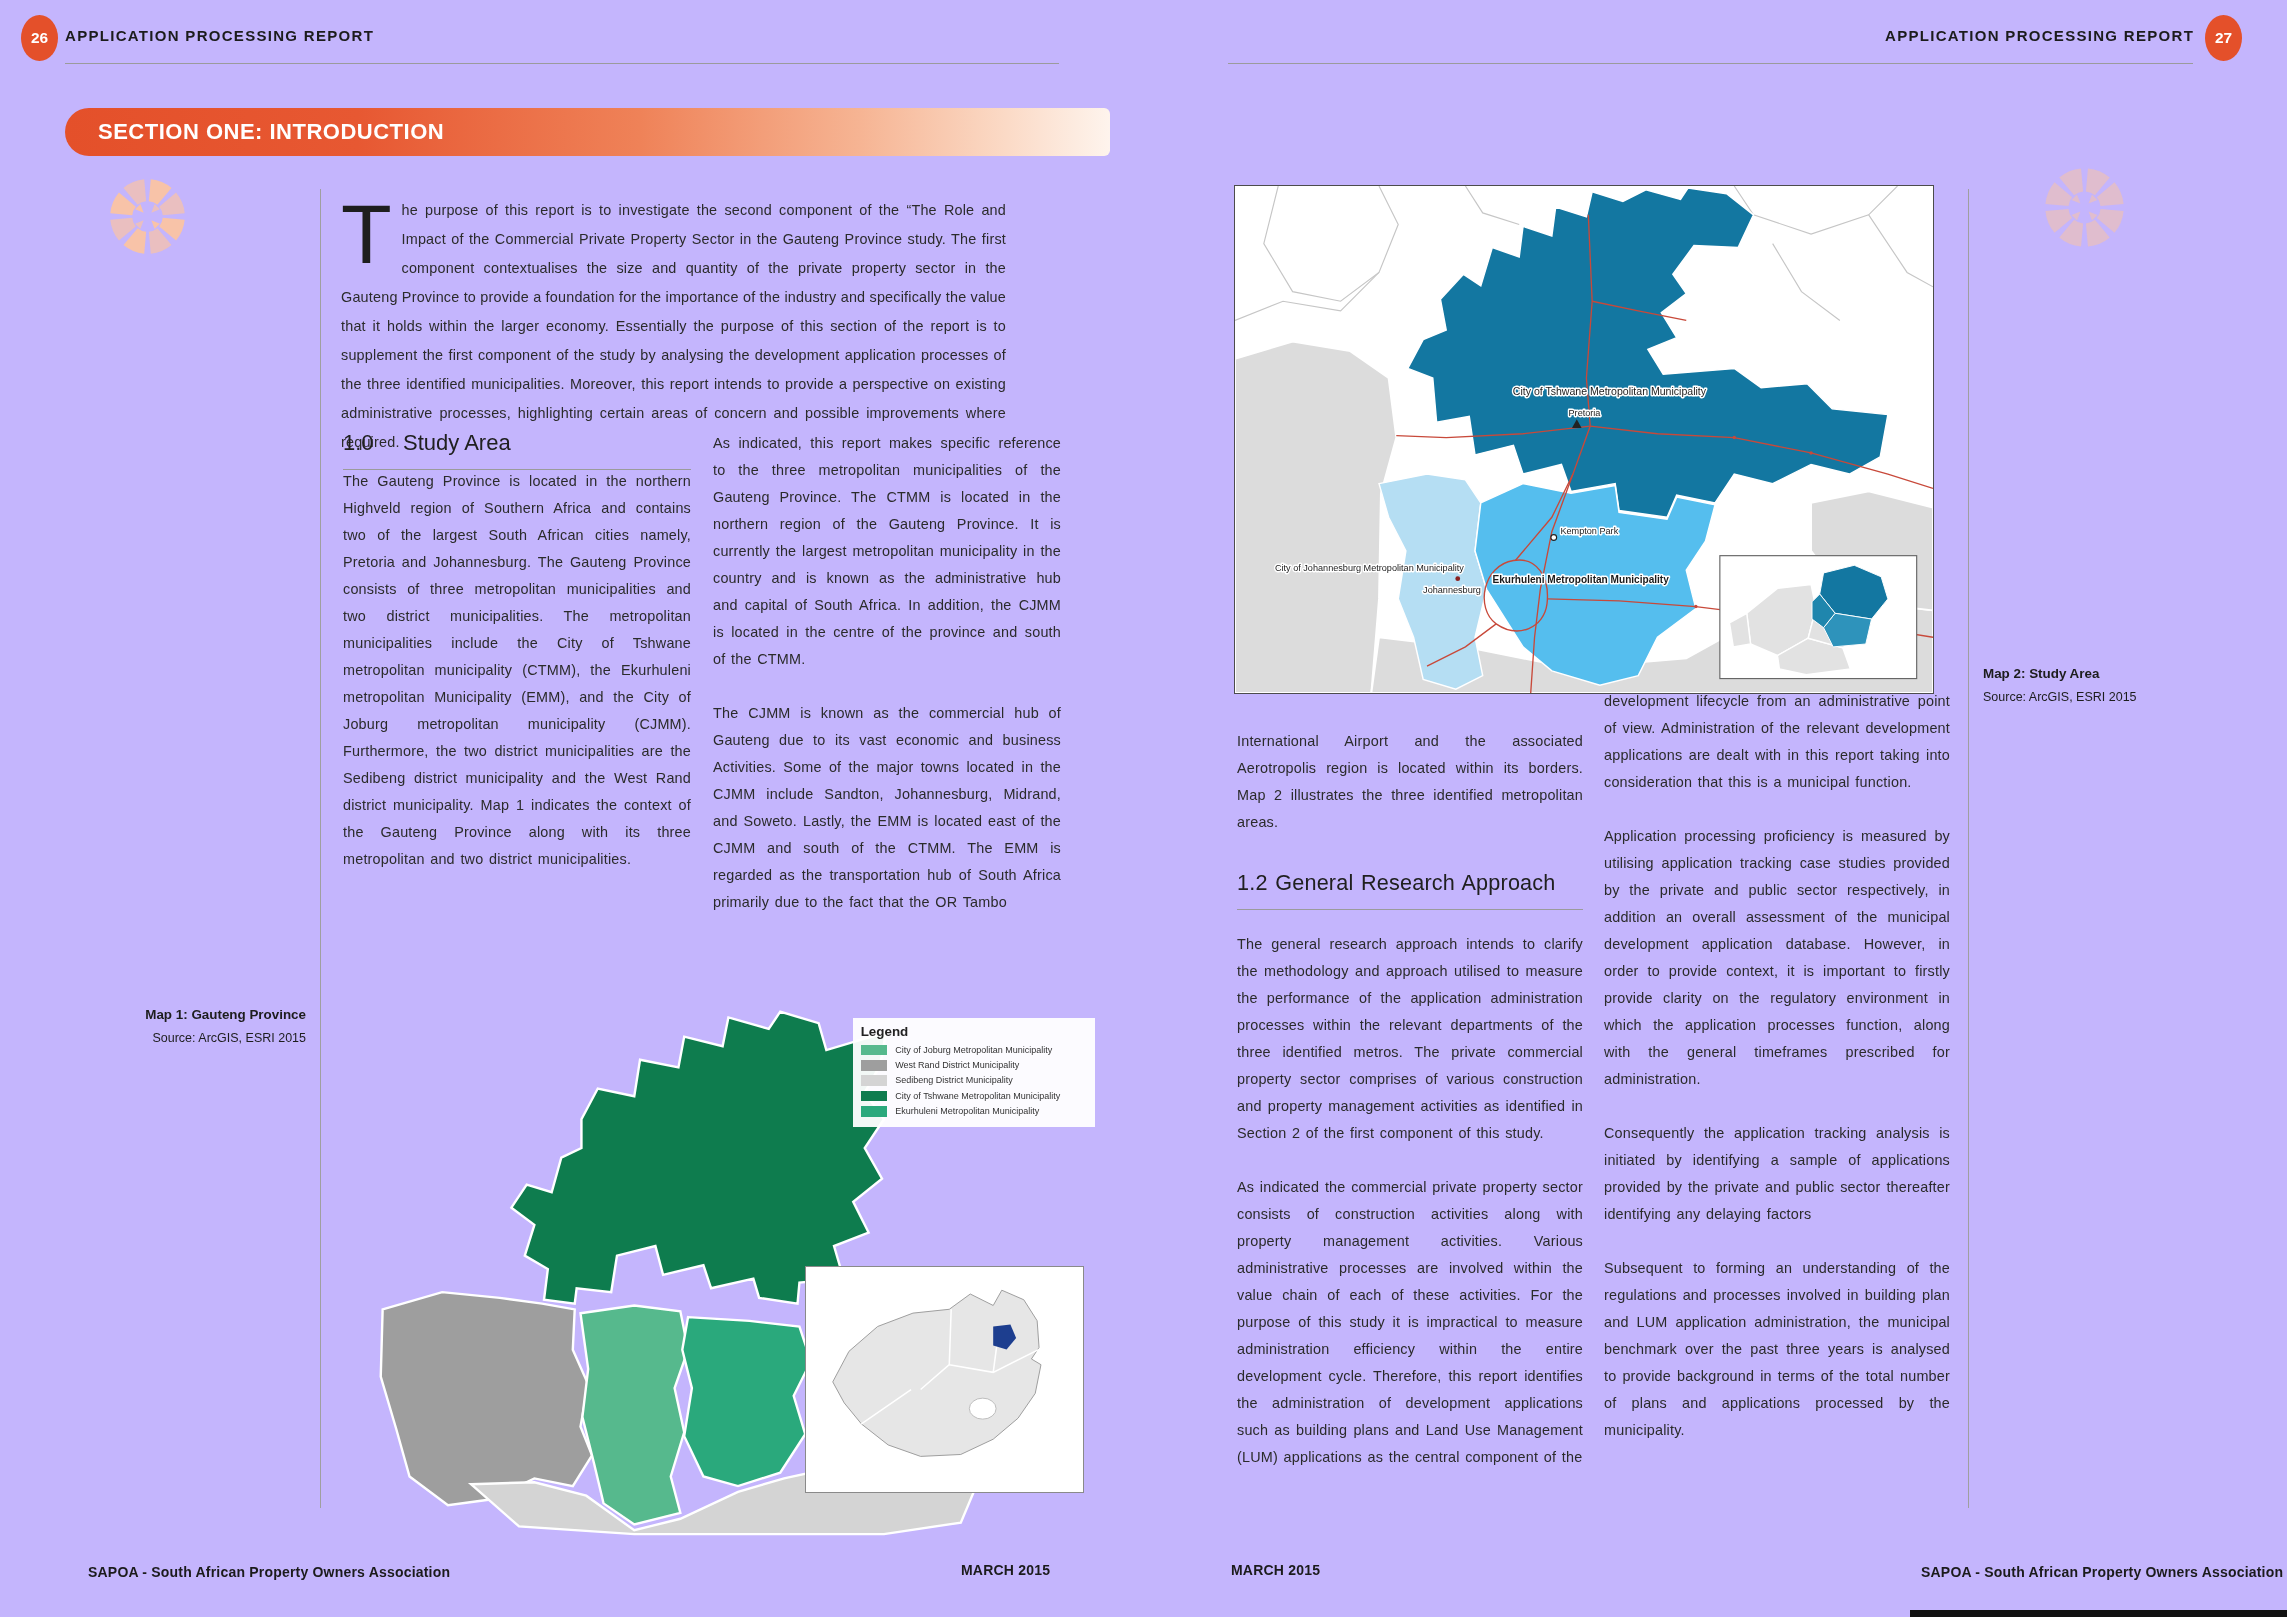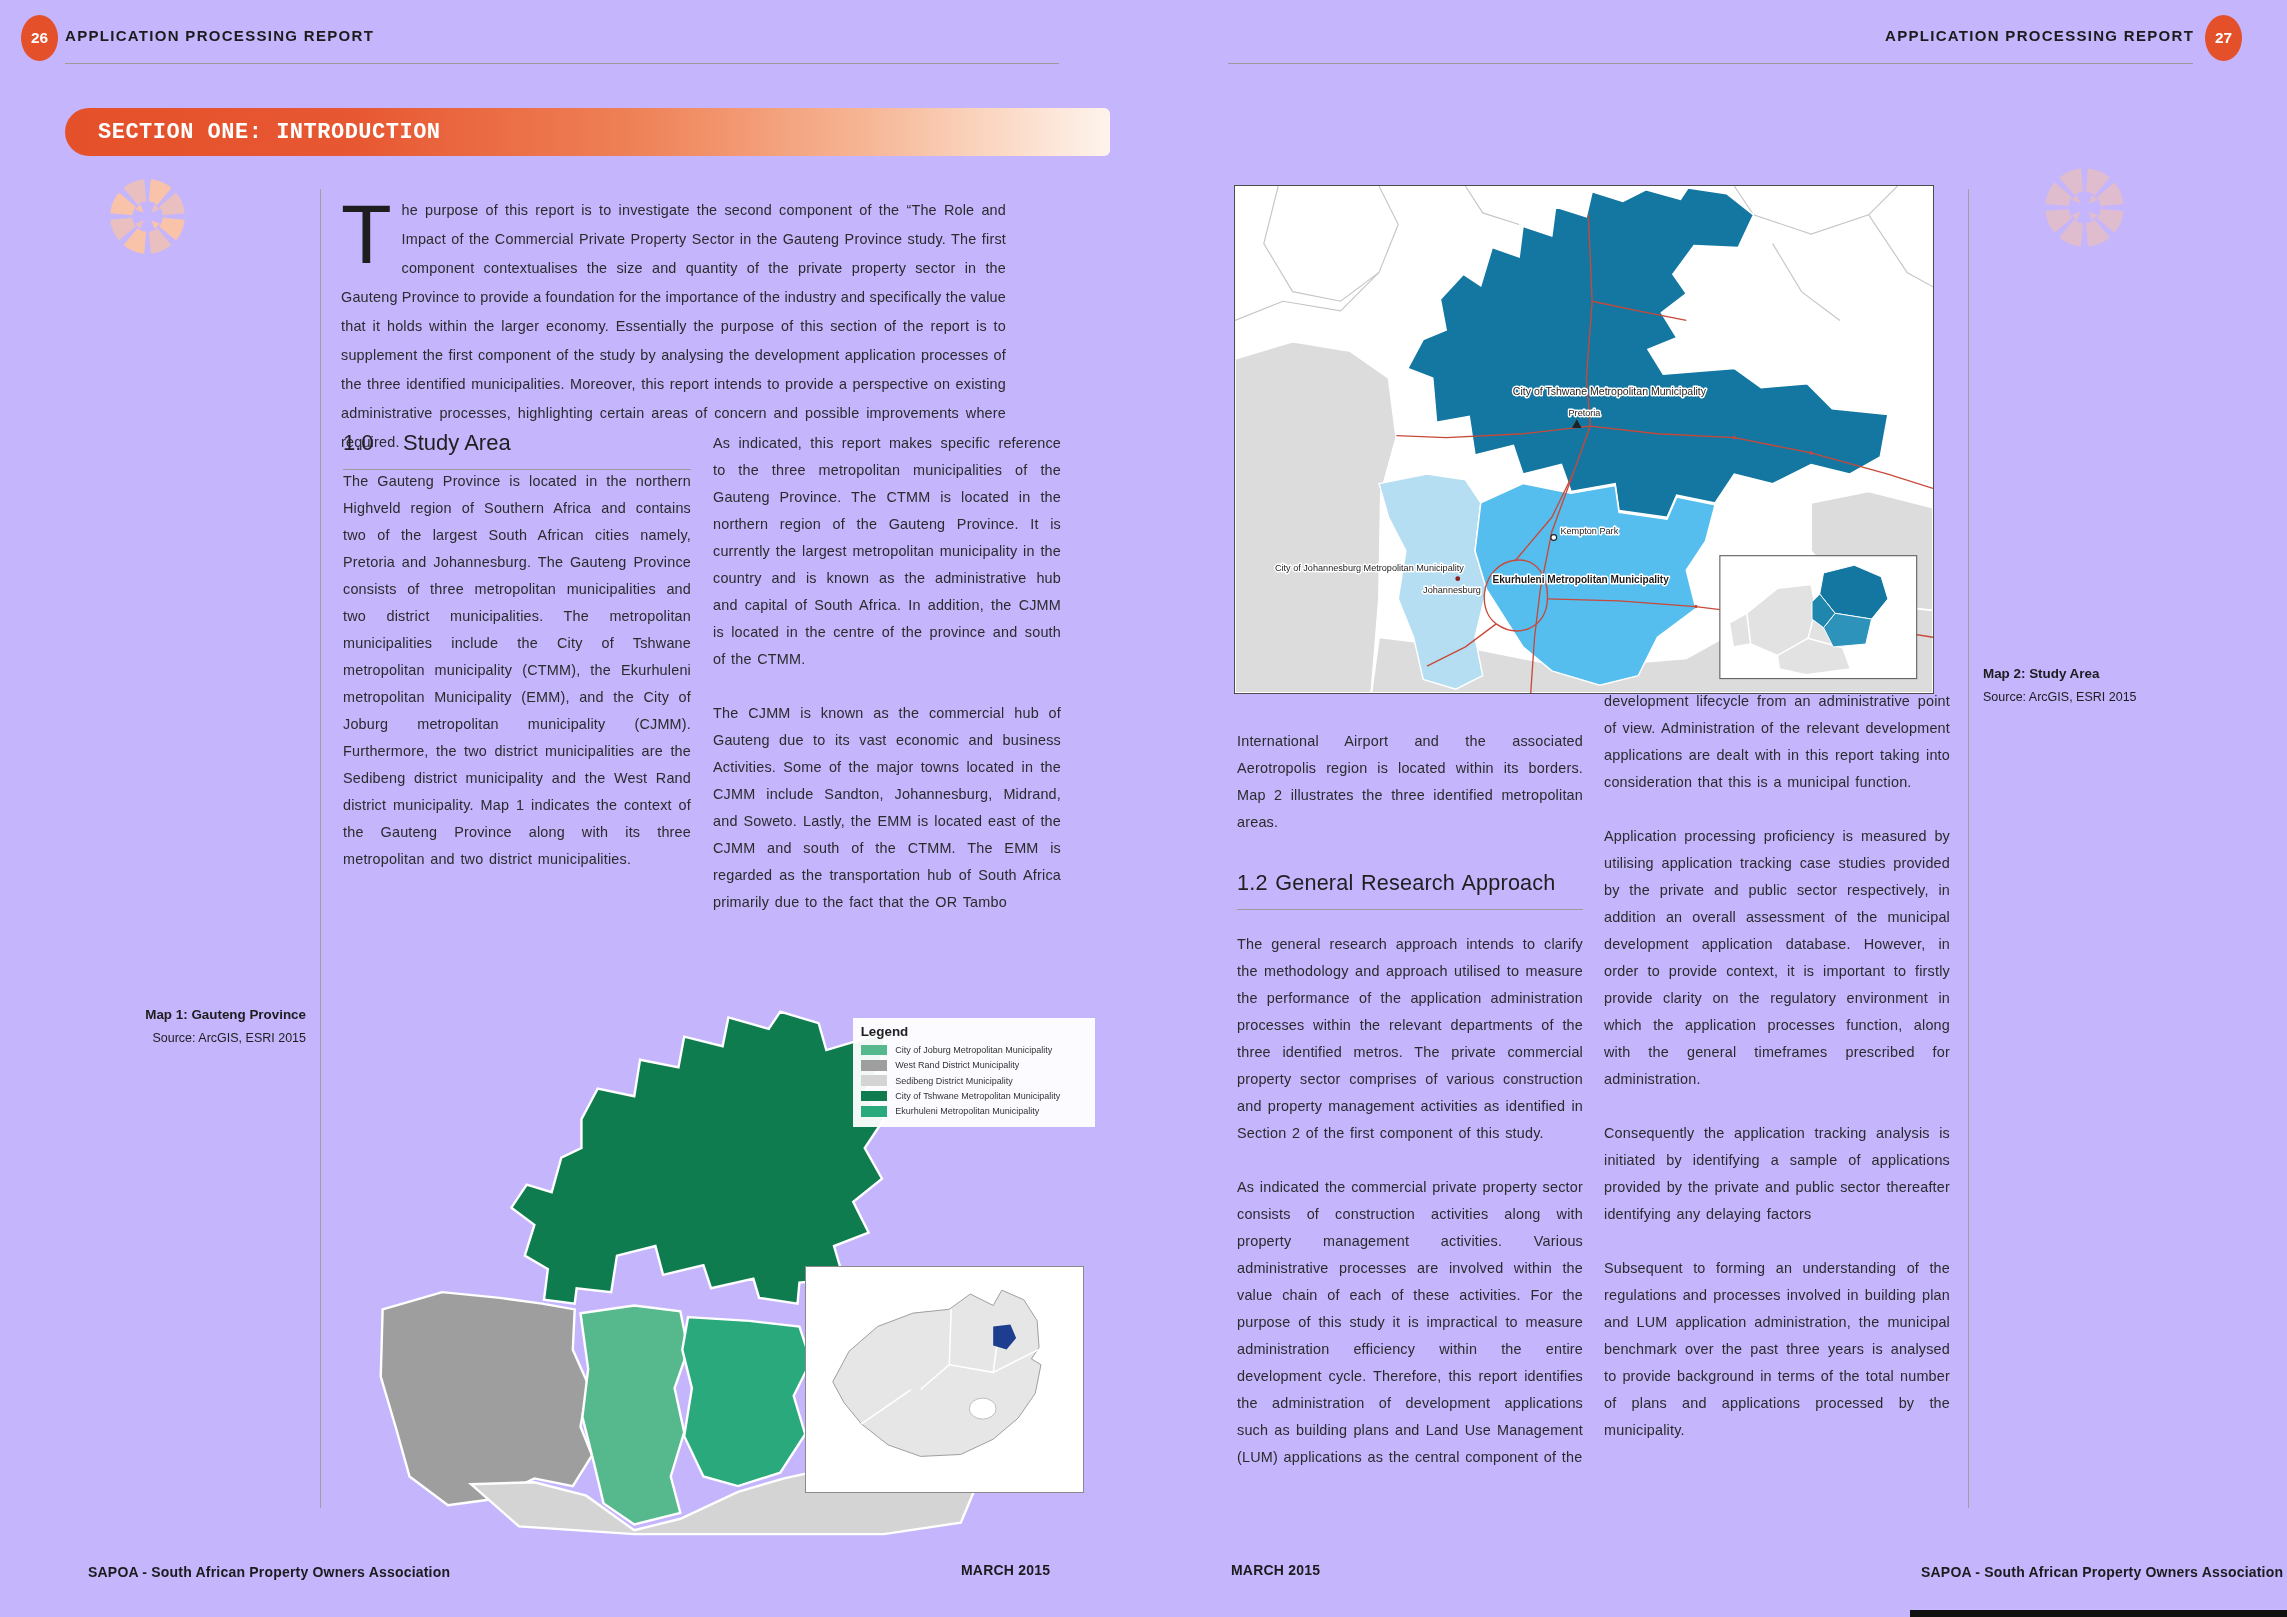--- a/index.html
+++ b/index.html
@@ -7,40 +7,40 @@
           font-family:"Liberation Sans",sans-serif;color:#2d2d2d;}
   .abs{position:absolute;}
   .page-circle{position:absolute;width:37px;height:46px;border-radius:50%;background:#e4502a;
                display:flex;align-items:center;justify-content:center;color:#fff;
                font-size:15.4px;font-weight:bold;}
   .hdr-title{position:absolute;font-size:15px;font-weight:600;letter-spacing:1.3px;color:#1c1c1c;white-space:nowrap;}
   .hdr-rule{position:absolute;height:1px;background:#9b9b9b;}
   .banner{position:absolute;left:65px;top:108px;width:1045px;height:48px;border-radius:24px 5.8px 5.8px 24px;
           background:linear-gradient(90deg,#e4502a 0%,#e75832 28%,#ef8258 55%,#f6b493 76%,#fbdac6 90%,#fef4ed 100%);
           display:flex;align-items:center;}
-  .banner span{color:#ffffff;font-weight:bold;font-size:22px;letter-spacing:0.5px;padding-left:33px;font-family:Liberation Mono, monospace;}
+  .banner span{color:#ffffff;font-weight:bold;font-size:22px;letter-spacing:0.5px;padding-left:33px;}
   .vrule{position:absolute;width:1px;background:#9f9f9f;}
   .intro{position:absolute;left:341px;top:196px;width:665px;font-size:14.4px;line-height:29px;
          text-align:justify;letter-spacing:0.2px;color:#2b2b2b;}
   .dropcap{float:left;font-size:83px;line-height:69px;padding:3.8px 9.6px 0 0;color:#1e1e1e;}
   .colblock{position:absolute;width:348px;font-size:14.4px;line-height:27px;text-align:justify;
             letter-spacing:0.2px;word-spacing:1.4px;color:#2b2b2b;}
   .colblock p{margin:0 0 27px 0;}
   .sec-head{display:flex;align-items:baseline;font-size:22px;color:#202020;margin:0;}
   .sec-head .num{width:60px;}
   .sec-head-single{font-size:21.6px;color:#202020;margin:0;white-space:nowrap;}
   .head-rule{height:1px;background:#9b9b9b;margin:13.4px 0 21px 0;}
   .caption{position:absolute;font-size:13.4px;color:#1d1d1d;}
   .caption .cap-title{font-weight:bold;margin-bottom:8.6px;}
   .caption .cap-src{font-size:12.5px;}
   .footer{position:absolute;font-size:14px;font-weight:600;letter-spacing:0.2px;color:#1b1b1b;white-space:nowrap;}
   .map2-box{position:absolute;left:1234px;top:185px;width:698px;height:507px;border:1.4px solid #4c4c4c;background:#fff;}
   .legend-box{position:absolute;left:853px;top:1018px;width:227px;background:rgba(255,255,255,0.95);padding:5.8px 7.7px;}
   .legend-title{font-weight:bold;font-size:13.4px;color:#222;margin-bottom:5.8px;}
-  .legend-row{display:flex;align-items:center;margin-bottom:4.8px;}
+  .legend-row{display:flex;margin-bottom:4.8px;}
   .legend-row .sw{width:26px;height:10.6px;margin-right:8.6px;flex:none;}
   .legend-row .lb{font-size:9px;color:#333;white-space:nowrap;}
   .inset1{position:absolute;left:805px;top:1266px;width:277px;height:225px;border:1px solid #8a8a8a;background:#fff;}
   .pinwheel{position:absolute;}
   .bline{fill:none;stroke:#c6c6c6;stroke-width:1.2;}
   .m2label{font-family:"Liberation Sans",sans-serif;fill:#1c1c1c;stroke:#ffffff;stroke-width:3px;
            paint-order:stroke;stroke-linejoin:round;}
   .blackbar{position:absolute;background:#111;}
   svg text{user-select:none;}
 </style>

